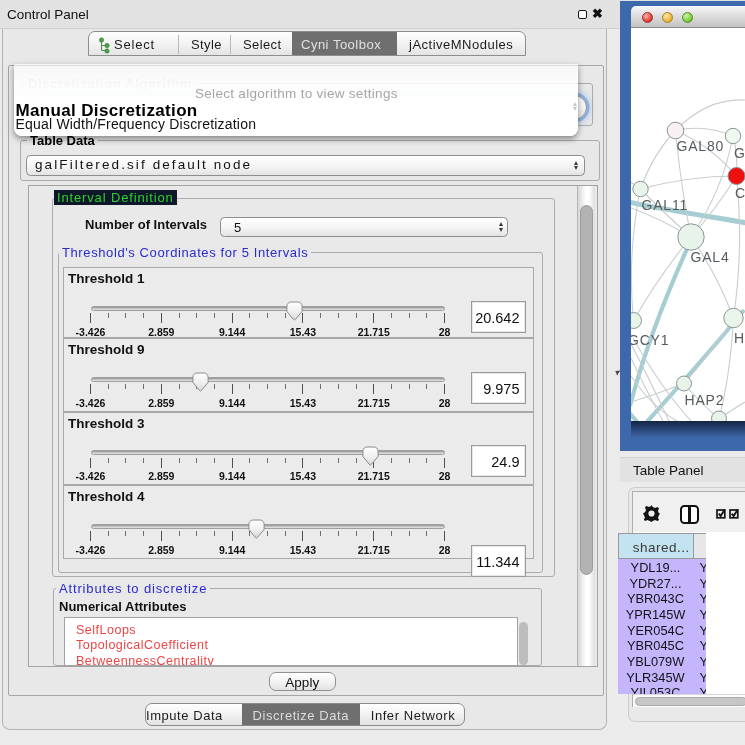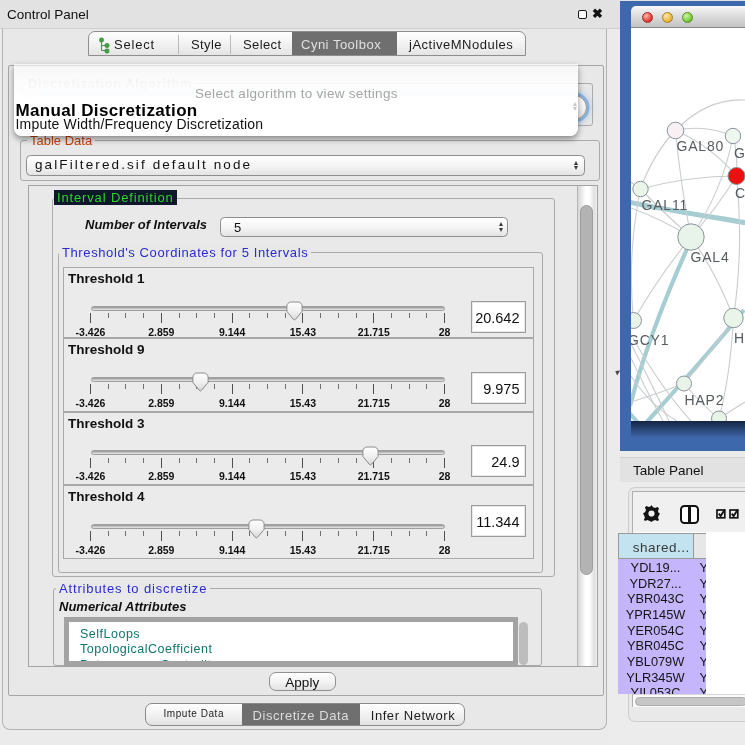--- a/index.html
+++ b/index.html
@@ -30,21 +30,21 @@
 
 .thbox { position:absolute; left:63px; width:471px; border:1px solid #a9a9a9; background:#ebebeb; }
 .thlab { position:absolute; left:68px; font-size:13.5px; font-weight:bold; color:#111; }
 .track { position:absolute; left:90.5px; width:354px; height:5px; border:1px solid #9f9f9f; border-radius:2.5px; background:linear-gradient(180deg,#909090,#c2c2c2 50%,#e7e7e7); }
 .minticks { position:absolute; left:90px; width:356px; height:5px; background:repeating-linear-gradient(90deg, #6e6e6e 0 1px, transparent 1px 17.7px); }
 .mjt { position:absolute; width:1px; height:10px; background:#4f4f4f; }
 .tkl { position:absolute; width:52px; text-align:center; font-size:10.5px; font-weight:bold; color:#111; }
 .thumb { position:absolute; }
 .valbox { position:absolute; left:470.5px; width:55px; height:32px; background:#fff; border:1px solid #9b9b9b; box-shadow:inset 0 0 0 1px #e8e8e8; font-size:14.5px; color:#111; text-align:right; padding:8px 5px 0 0; }
 
-.btxt { position:absolute; font-size:13px; font-weight:bold; color:#111;font-style:italic; }
+.btxt { position:absolute; font-size:13px; font-weight:bold; color:#111; }
 
 #gapmark { position:absolute; left:615px; top:369px; width:0; height:0; border-top:3px solid transparent; border-bottom:3px solid transparent; border-right:4.5px solid #4a4a4a; transform:rotate(32deg); }
 #netwin { position:absolute; left:620px; top:1px; width:125px; height:450px; background:#3e68ac; }
 #mactb { position:absolute; left:11px; top:5px; width:114px; height:22px; background:linear-gradient(180deg,#f8f8f8,#dedede 45%,#c3c3c3); border-bottom:1px solid #8a8a8a; border-radius:5px 0 0 0; }
 .tl { position:absolute; top:5.5px; width:11px; height:11px; border-radius:50%; }
 #canvas { position:absolute; left:11px; top:27px; width:114px; height:393px; background:#fff; overflow:hidden; }
 #canvshadow { position:absolute; left:11px; top:420px; width:114px; height:17px; background:linear-gradient(180deg, rgba(13,25,48,0.85), rgba(13,25,48,0)); }
 #tpbar { position:absolute; left:620px; top:457px; width:125px; height:25px; background:#e2e2e2; border-top:1px solid #d0d0d0; }
 #tparea { position:absolute; left:608px; top:482px; width:137px; height:263px; background:#ececec; }
 #tpcard { position:absolute; left:628px; top:487px; width:117px; height:235px; background:#e9e9e9; border:1px solid #cdcdcd; border-right:none; border-radius:7px 0 0 7px; }
@@ -84,28 +84,28 @@
 
 <div class="group" style="left:22px;top:83px;width:571px;height:43px"></div>
 <div class="glabel" style="left:25px;top:76px;color:#a8a8a8;font-weight:600;letter-spacing:0.6px">Discretization Algorithm</div>
 <div class="combo" style="left:28px;top:95px;width:559px;height:25px;border-radius:13px;box-shadow:0 0 0 2.5px rgba(120,168,224,0.8), 0 0 7px 3px rgba(120,168,224,0.5)"></div>
 <div class="spin" style="left:571px;top:100px">
     <b></b>
     <i></i>
   </div>
 
 <div class="group" style="left:20px;top:140px;width:580px;height:41px"></div>
-<div class="glabel" style="left:27px;top:133px;color:#c2410c;font-weight:400">Table Data</div>
+<div class="glabel" style="left:27px;top:133px;color:#000000;font-weight:700">Table Data</div>
 
 <div class="abs" style="left:14px;top:64px;width:564px;height:71.5px;border-radius:0 0 8px 8px;
      background:linear-gradient(180deg, rgba(255,255,255,0.60) 0px, rgba(255,255,255,0.90) 20px, #ffffff 36px);
      box-shadow:0 3px 6px rgba(0,0,0,0.42);"></div>
 <div class="abs" style="left:195px;top:86px;font-size:13.5px;color:#a6a6a6;letter-spacing:0.3px">Select algorithm to view settings</div>
 <div class="abs" style="left:15.5px;top:101px;font-size:17px;font-weight:bold;color:#000;letter-spacing:0.35px">Manual Discretization</div>
-<div class="abs" style="left:15.5px;top:115.5px;font-size:14px;color:#111;letter-spacing:0.2px">Impute Width/Frequency Discretization</div>
+<div class="abs" style="left:15.5px;top:115.5px;font-size:14px;color:#111;letter-spacing:0.2px">Equal Width/Frequency Discretization</div>
 
 <div class="spin" style="left:571px;top:100px;opacity:0.28">
     <b></b>
     <i></i>
   </div>
 <div class="combo" style="left:26px;top:155px;width:559px;height:21px;padding:0.5px 0 0 8px;font-size:13.5px;letter-spacing:2.1px">galFiltered.sif default node</div>
 <div class="spin" style="left:572px;top:159px">
     <b></b>
     <i></i>
   </div>
@@ -227,37 +227,37 @@
 <svg class="thumb" style="left:248.4px;top:519.0px" width="17" height="21" viewBox="0 0 17 21">
   <defs>
       <linearGradient id="tg485" x1="0" y1="0" x2="0" y2="1">
     <stop offset="0" stop-color="#ffffff"></stop>
         <stop offset="0.55" stop-color="#efefef"></stop>
         <stop offset="1" stop-color="#d8d8d8"></stop>
       </linearGradient>
     </defs>
   <path d="M0.9,5.2 a4.2,4.2 0 0 1 4.2,-4.2 h6.8 a4.2,4.2 0 0 1 4.2,4.2 v5.2 l-6.4,7.7 a1.6,1.6 0 0 1 -2.6,0 l-6.2,-7.7 z" fill="url(#tg485)" stroke="#8a8a8a" stroke-width="1"></path>
 </svg>
-<div class="valbox" style="top:505px">11.344</div>
+<div class="valbox" style="top:545px">11.344</div>
 
 <div class="group" style="left:53px;top:588px;width:489px;height:78px"></div>
 <div class="glabel" style="left:56px;top:581px;color:#2b2bd0;letter-spacing:0.85px">Attributes to discretize</div>
 <div class="btxt" style="left:59px;top:599px">Numerical Attributes</div>
-<div class="abs" style="left:63.5px;top:616.5px;width:454px;height:49px;background:#fff;border:5px solid #a3a3a3;overflow:hidden;font-size:12.5px;letter-spacing:0.5px;color:#0f766e">
+<div class="abs" style="left:63.5px;top:616.5px;width:454px;height:49px;background:#fff;border:1px solid #a3a3a3;overflow:hidden;font-size:12.5px;letter-spacing:0.5px;color:#ef4444">
   <div style="position:absolute;left:11.5px;top:5.5px">SelfLoops</div>
   <div style="position:absolute;left:11.5px;top:20.7px">TopologicalCoefficient</div>
   <div style="position:absolute;left:11.5px;top:36px">BetweennessCentrality</div>
 </div>
 <div class="abs" style="left:518.5px;top:622px;width:9px;height:43px;background:#bdbdbd;border-radius:4.5px"></div>
 
 <div class="abs" style="left:269px;top:672px;width:66.5px;height:19px;border:1px solid #919191;border-radius:7px;background:linear-gradient(180deg,#ffffff,#f2f2f2 55%,#e2e2e2);font-size:13.5px;color:#111;text-align:center;padding-top:1.5px">Apply</div>
 
 <div class="abs" style="left:145px;top:703px;width:320px;height:22.5px;border:1px solid #8a8a8a;border-radius:7px;background:linear-gradient(180deg,#ffffff,#efefef 60%,#e2e2e2);overflow:hidden">
   <div style="position:absolute;left:95.5px;top:0;width:118.5px;height:22.5px;background:#6f6f6f"></div>
-  <div style="position:absolute;left:0;top:3.5px;width:95.5px;text-align:center;font-size:10px;color:#1c1c1c;letter-spacing:0.55px">Impute Data</div>
+  <div style="position:absolute;left:0;top:3.5px;width:95.5px;text-align:left;font-size:13px;color:#1c1c1c;letter-spacing:0.55px">Impute Data</div>
   <div style="position:absolute;left:95.5px;top:3.5px;width:118.5px;text-align:center;font-size:13px;color:#dcdcdc;letter-spacing:0.55px">Discretize Data</div>
   <div style="position:absolute;left:214px;top:3.5px;width:106px;text-align:center;font-size:13px;color:#1c1c1c;letter-spacing:0.55px">Infer Network</div>
 </div>
 
 <div id="gapmark"></div>
 
 <div id="netwin">
   <div id="canvas">
       <svg width="114" height="393" viewBox="0 0 114 393" style="position:absolute;left:0;top:0">
         <path d="M-2,174 C30,181 75,188 116,195" fill="none" stroke="#a6cdd2" stroke-width="5.0"></path>

